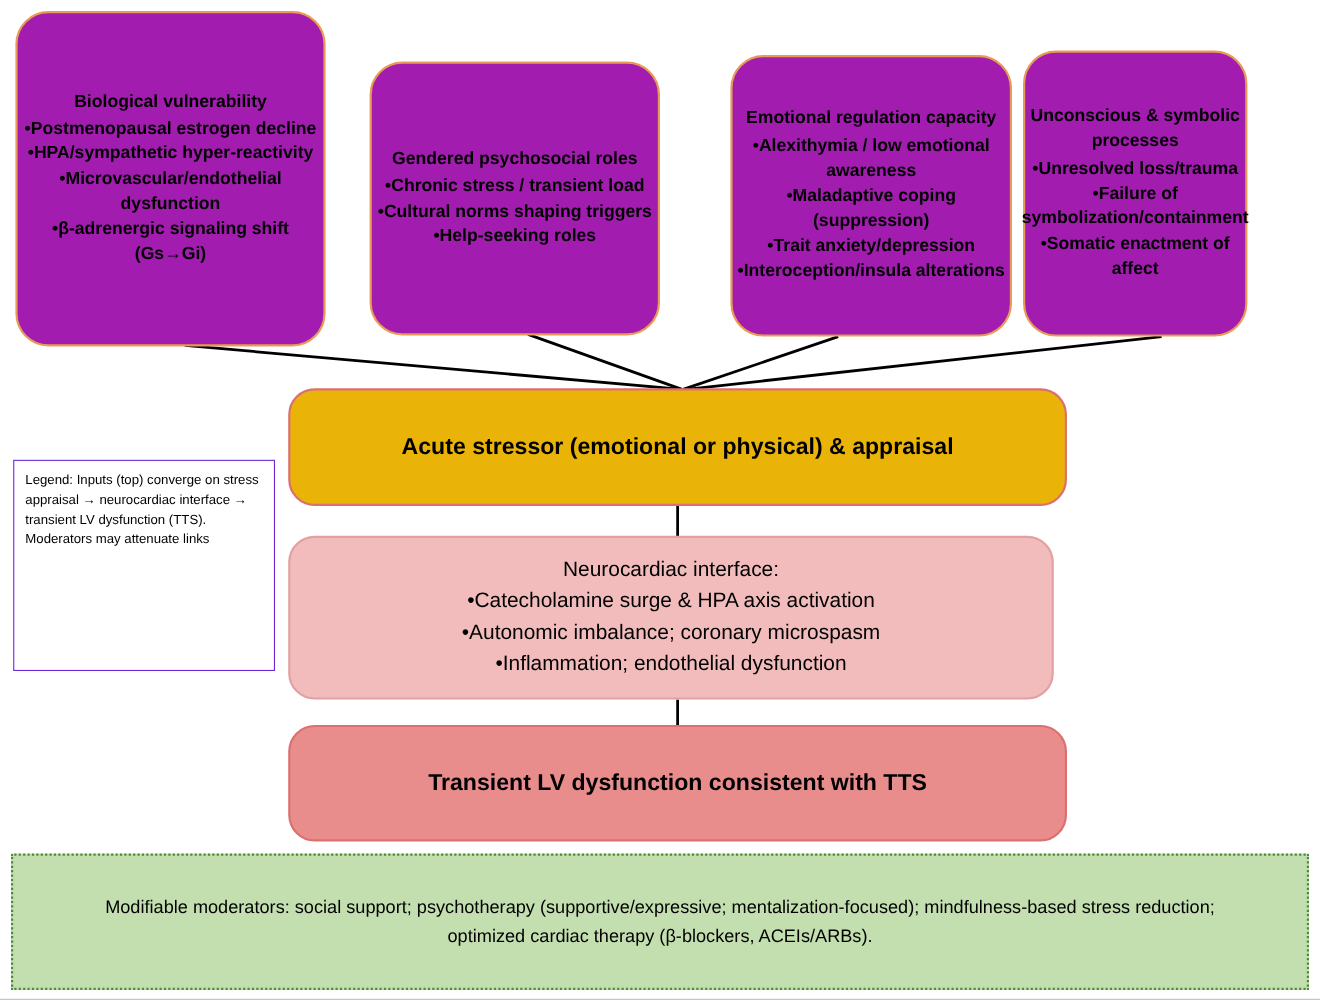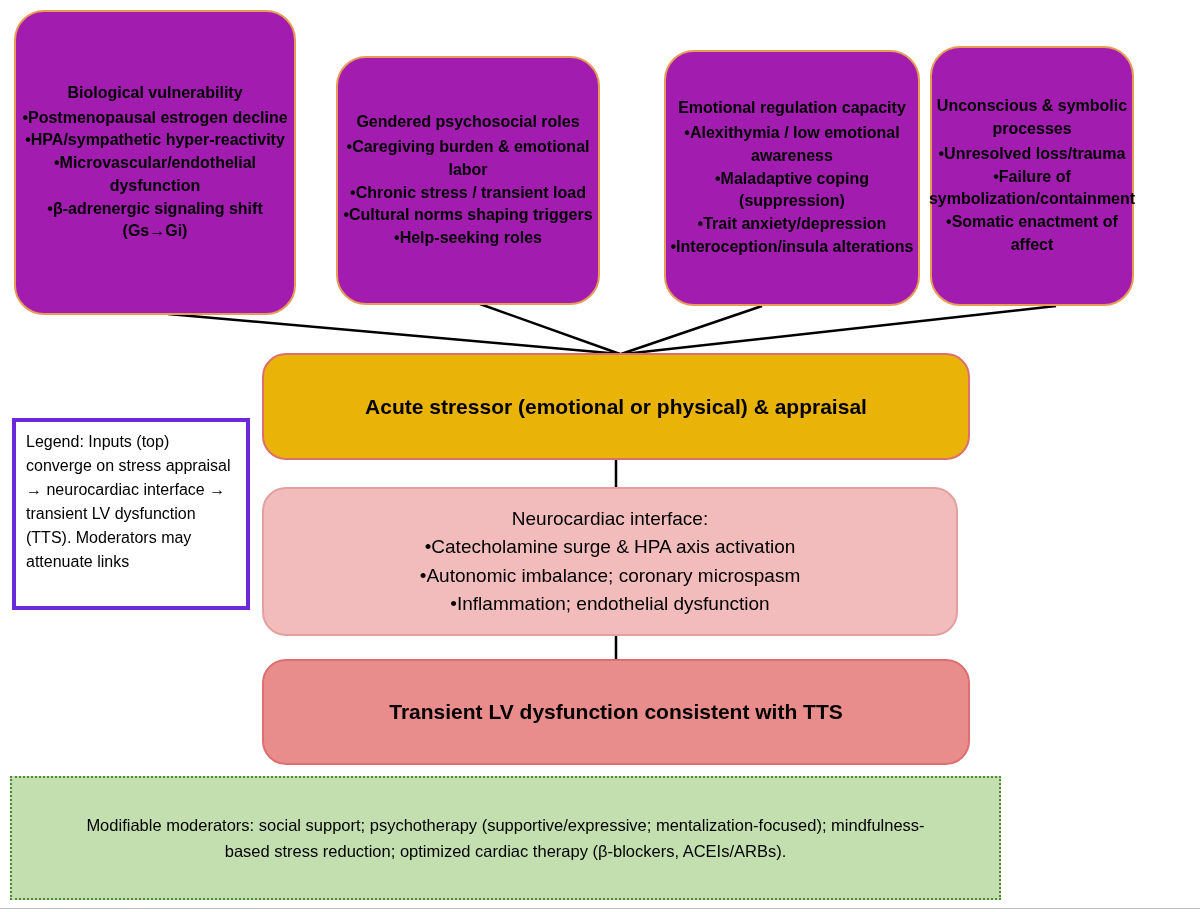--- a/index.html
+++ b/index.html
@@ -76,31 +76,31 @@
     background: #E98C8C;
     border: 2px solid #DB7070;
     border-radius: 24px;
     font-weight: bold;
     font-size: 21px;
   }
   
   .legend {
     left: 12px; top: 418px; width: 238px; height: 192px;
     background: #ffffff;
-    border: 4px solid #6d28d9;
+    border: 1px solid #6d28d9;
     padding: 8px 10px;
-    font-size: 16px;
+    font-size: 12px;
     line-height: 1.5;
     text-align: left;
     align-items: flex-start;
     justify-content: flex-start;
   }
   
   .moderators {
-    left: 10px; top: 776px; width: 991px; height: 124px;
+    left: 10px; top: 776px; width: 1180px; height: 124px;
     background: #C3DFB0;
     border: 2px dotted #4E8A3C;
     font-size: 16.5px;
     line-height: 1.6;
     padding: 10px 74px;
   }
   .bottom-rule {
     position: absolute;
     left: 0; top: 908px;
     width: 1200px; height: 1px;
@@ -128,21 +128,20 @@
         <div class="bullet-item">Postmenopausal estrogen decline</div>
         <div class="bullet-item">HPA/sympathetic hyper-reactivity</div>
         <div class="bullet-item">Microvascular/endothelial dysfunction</div>
         <div class="bullet-item">β-adrenergic signaling shift (Gs→Gi)</div>
       </div>
   </div>
 
   <div class="box inputbox tb2">
     <div class="box-title">Gendered psychosocial roles</div>
     <div class="box-list">
-        <div class="bullet-item">Caregiving burden &amp; emotional labor</div>
         <div class="bullet-item">Chronic stress / transient load</div>
         <div class="bullet-item">Cultural norms shaping triggers</div>
         <div class="bullet-item">Help-seeking roles</div>
       </div>
   </div>
 
   <div class="box inputbox tb3">
     <div class="box-title">Emotional regulation capacity</div>
     <div class="box-list">
         <div class="bullet-item">Alexithymia / low emotional awareness</div>

